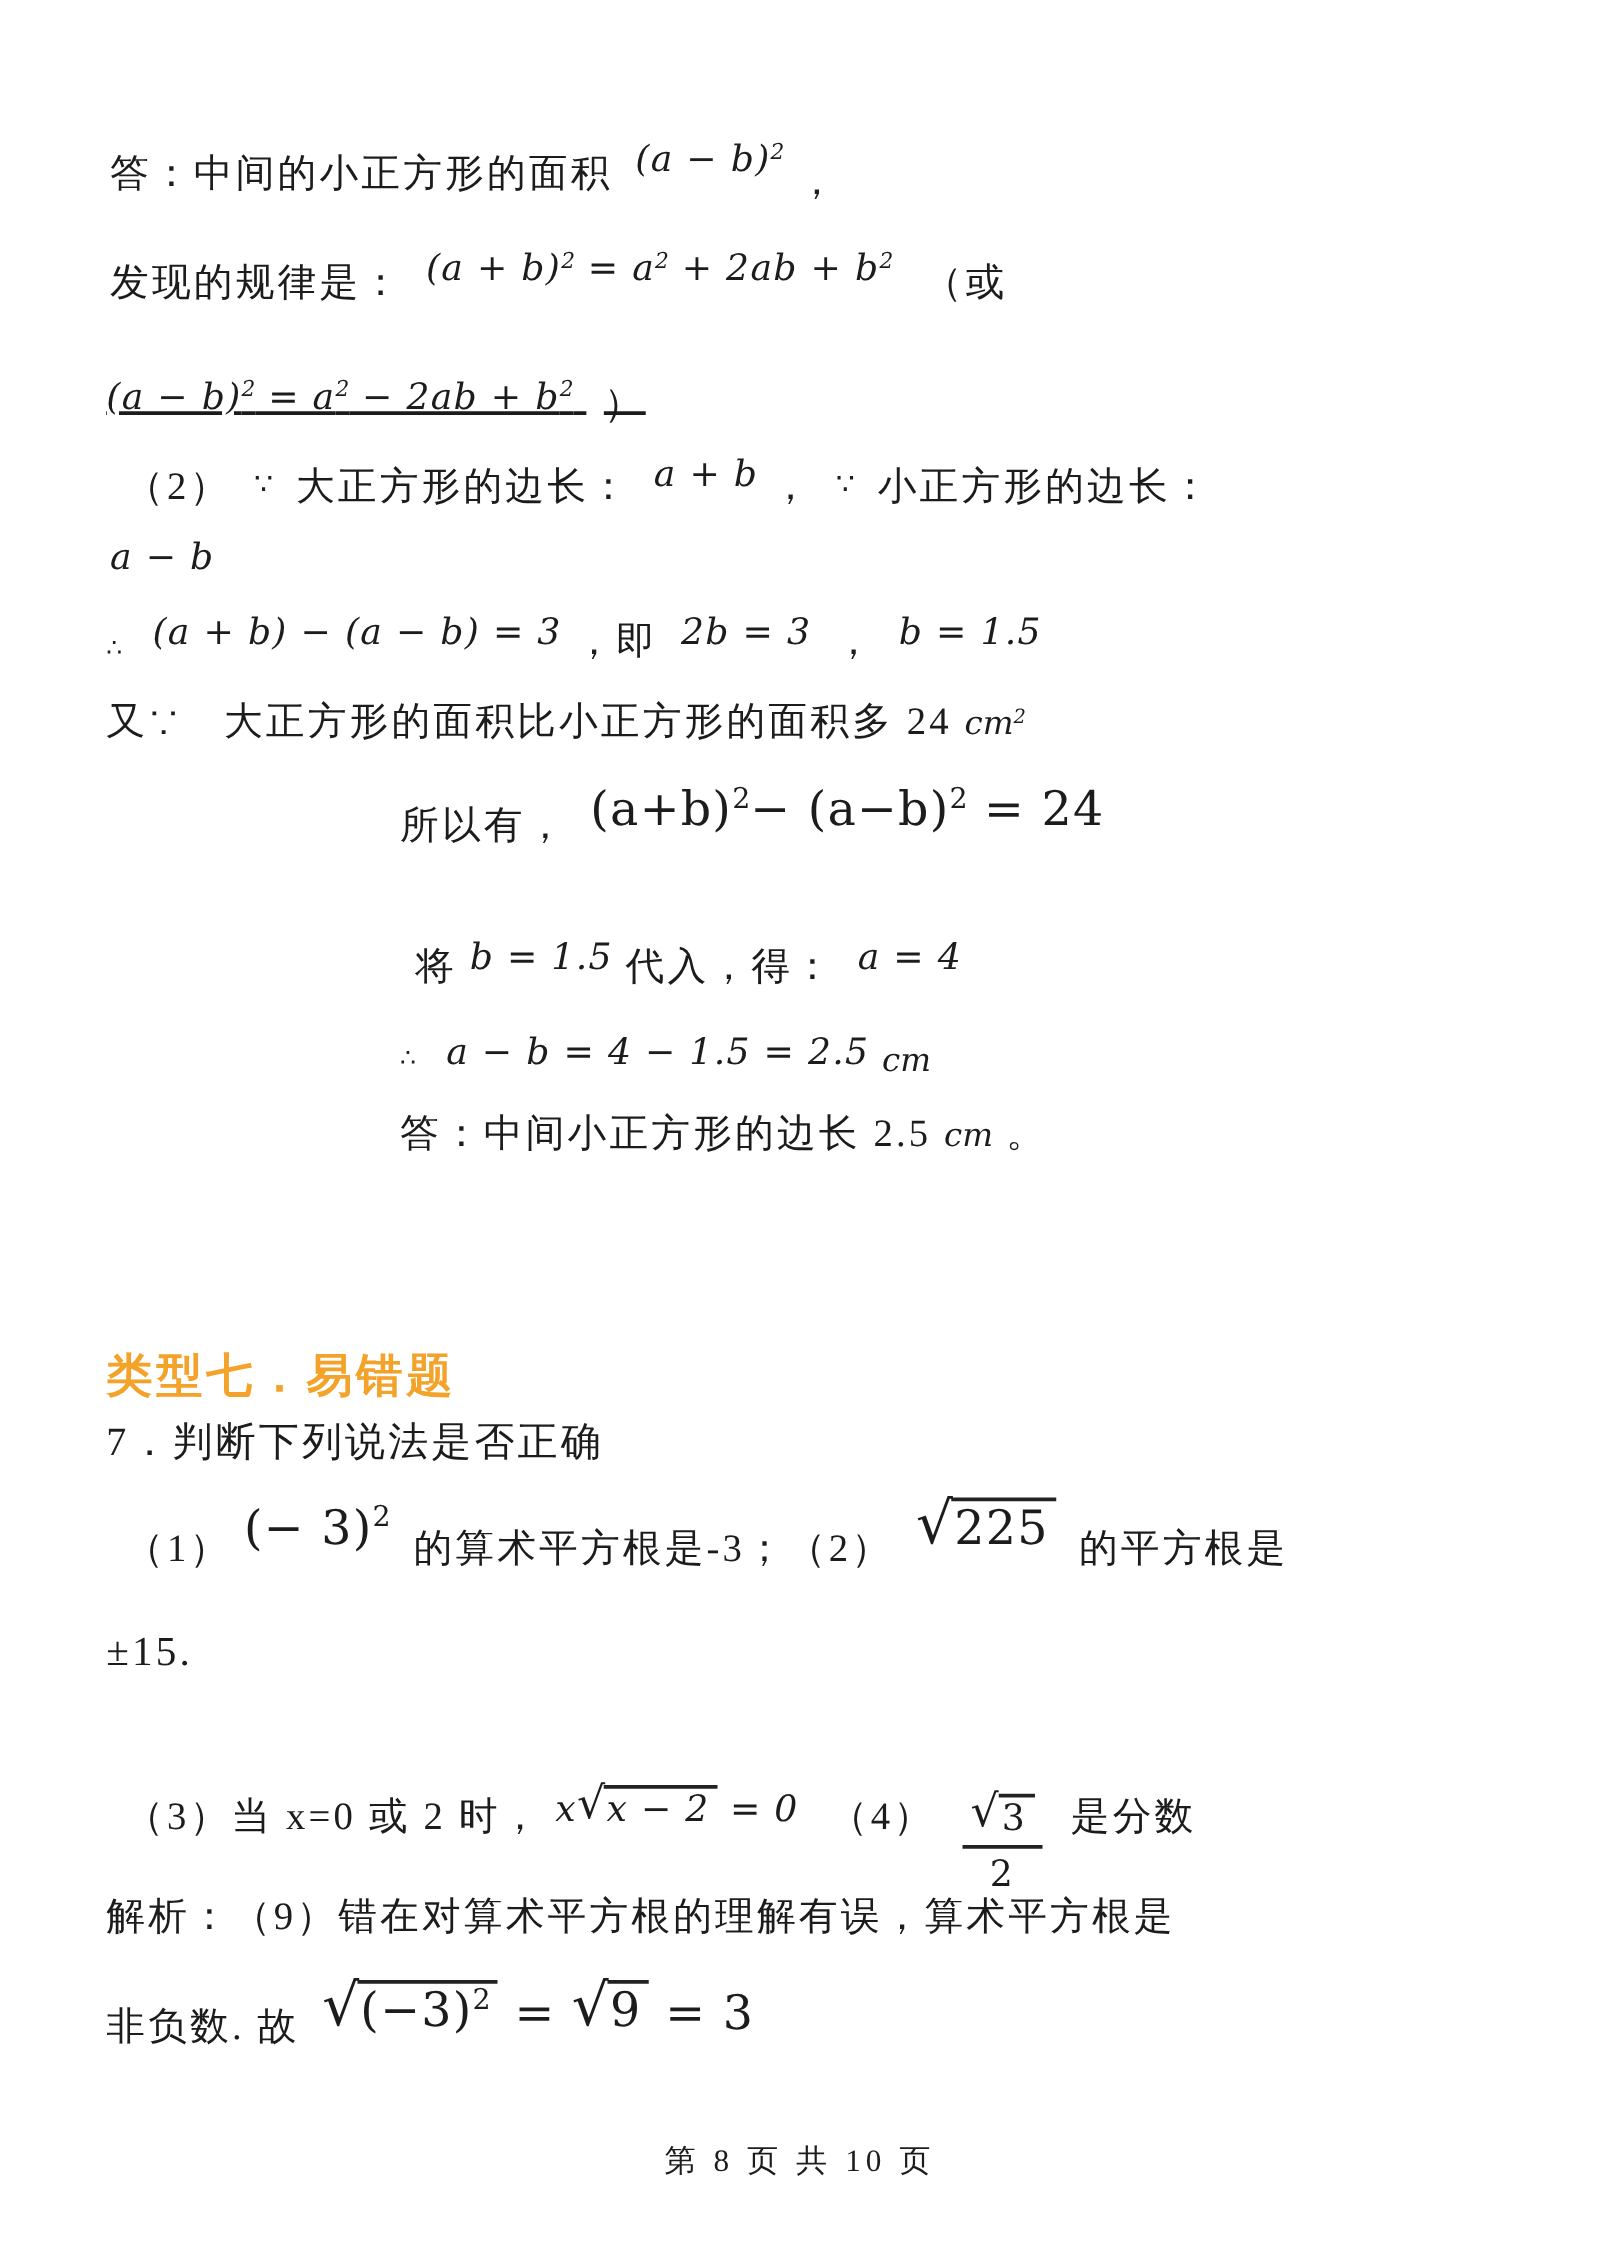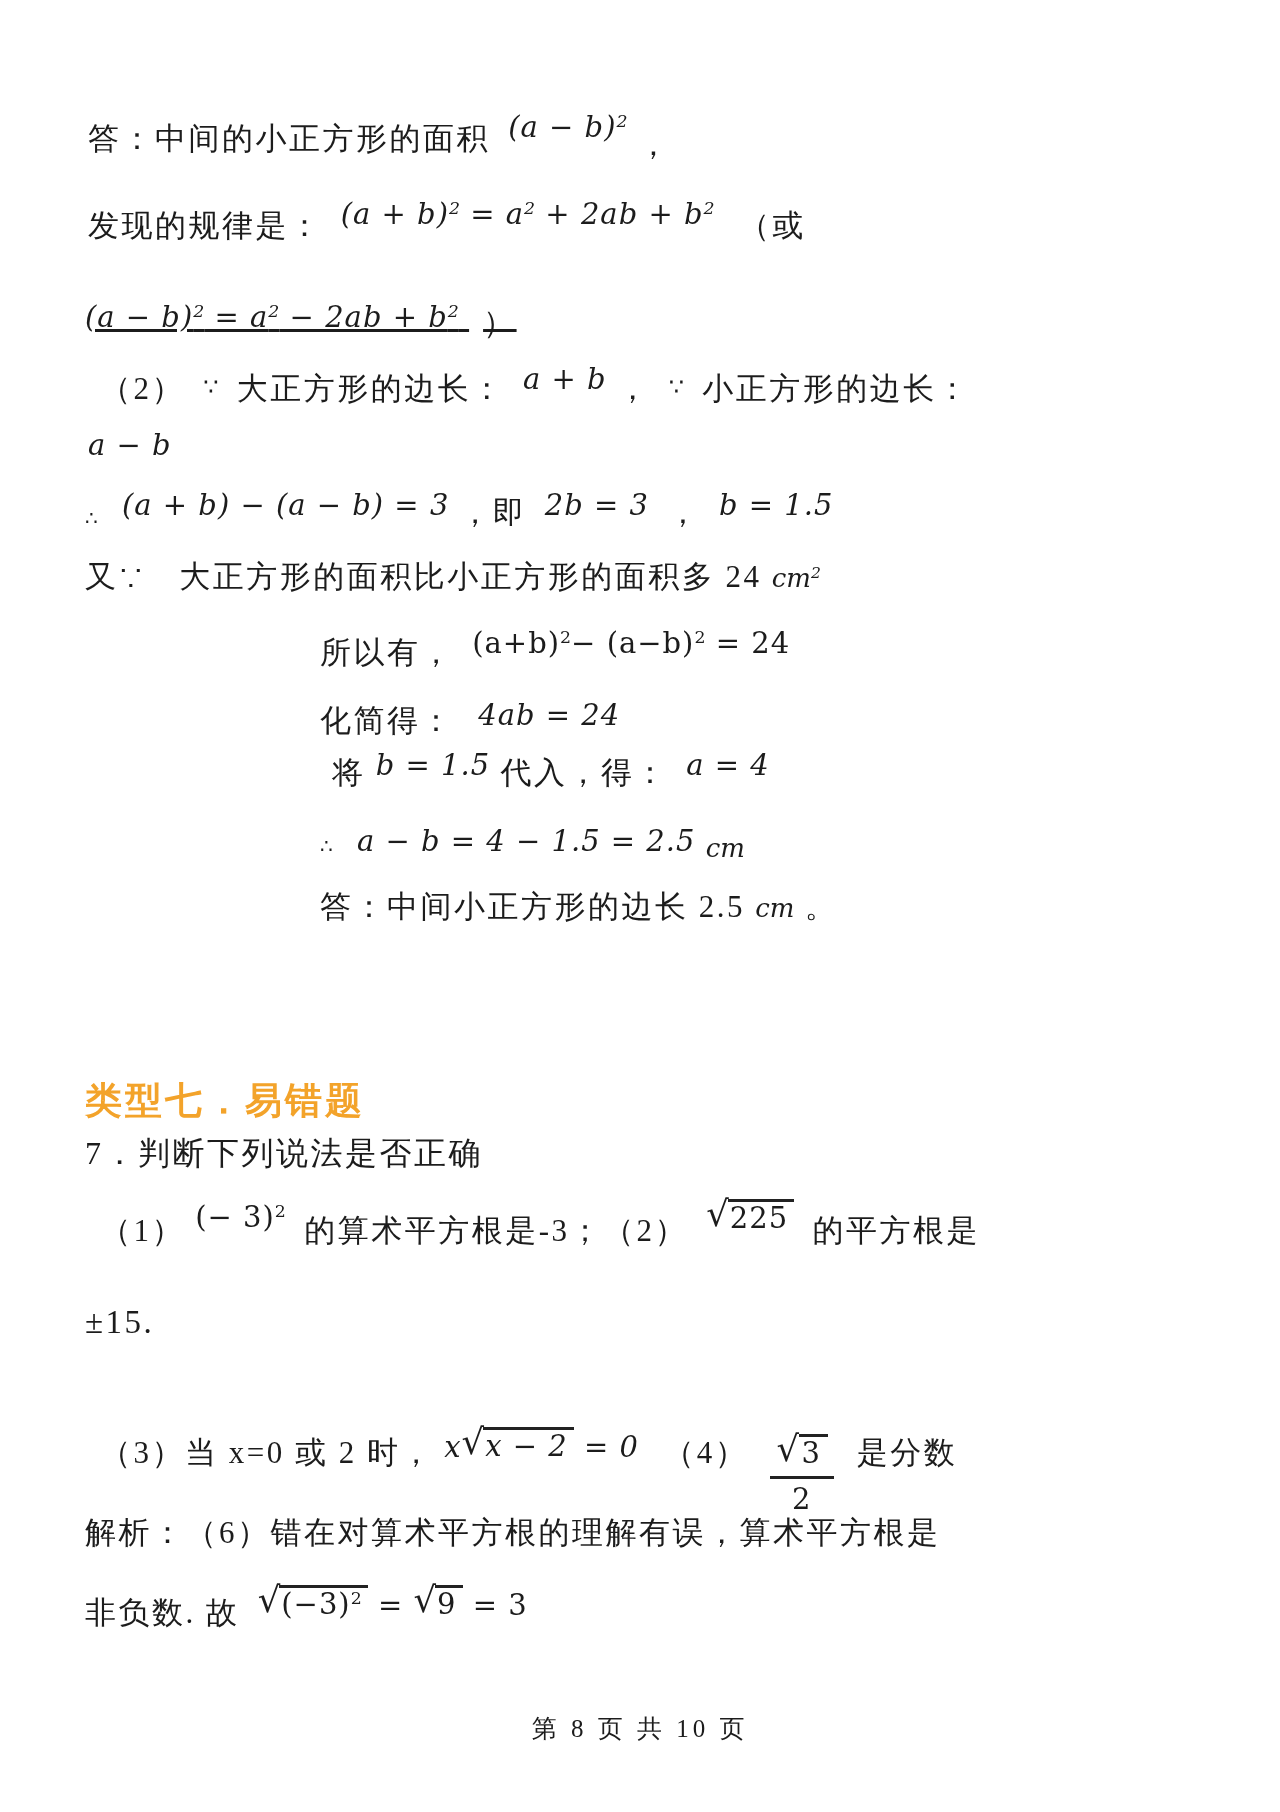--- a/index.html
+++ b/index.html
@@ -4,21 +4,21 @@
 <style>
   html,body{margin:0;padding:0;background:#ffffff;}
   .page{
     position:relative;width:1280px;height:1812px;background:#ffffff;
     color:#1c1c1c;font-family:"Liberation Serif","DejaVu Serif",serif;
     overflow:hidden;
   }
   .ln{position:absolute;white-space:nowrap;}
   .cn{font-size:31px;letter-spacing:2.5px;line-height:1.35;}
   .math{font-family:"DejaVu Serif",serif;font-style:italic;font-size:29px;letter-spacing:1px;}
-  .mathu{font-family:"DejaVu Serif",serif;font-style:normal;font-size:29px;letter-spacing:1px;}
+  .mathu{font-family:"DejaVu Serif",serif;font-style:normal;font-size:38px;letter-spacing:1px;}
   .s{font-size:0.6em;position:relative;top:-0.6em;letter-spacing:0;}
   .u6{position:relative;top:-6px;}
   .u8{position:relative;top:-8px;}
   .u10{position:relative;top:-10px;}
   .u12{position:relative;top:-12px;}
   .u14{position:relative;top:-14px;}
   .d6{position:relative;top:6px;}
   .tf{font-size:20px;position:relative;top:2px;margin-right:14px;font-style:normal;letter-spacing:0;}
   .becsym{font-size:24px;position:relative;top:-4px;margin:0 8px;letter-spacing:0;}
   .unit{font-family:"DejaVu Serif",serif;font-style:italic;font-size:26px;letter-spacing:0;}
@@ -86,24 +86,20 @@
   <div class="ln cn" style="left:85px;top:556px;">
     <span>又∵　大正方形的面积比小正方形的面积多 24 </span>
     <span class="unit"><span>cm</span><span class="s">2</span></span>
   </div>
 
   <div class="ln cn" style="left:320px;top:632px;">
     <span>所以有，</span>
     <span class="mathu u10 gapS"><span>(a+b)</span><span class="s">2</span><span>− (a−b)</span><span class="s">2</span><span> = 24</span></span>
   </div>
 
-  <div class="ln cn" style="left:320px;top:700px;">
-    <span>化简得：</span>
-    <span class="math u6 gapL">4ab = 24</span>
-  </div>
 
   <div class="ln cn" style="left:332px;top:752px;">
     <span>将</span>
     <span class="math u8">b = 1.5</span>
     <span>代入，得：</span>
     <span class="math u8 gapS">a = 4</span>
   </div>
 
   <div class="ln cn" style="left:320px;top:820px;">
     <span class="tf">∴</span>
@@ -148,21 +144,21 @@
         </span><span> = 0</span></span>
     <span class="gapL">（4）</span>
     <span class="frac"><span class="num"><span class="rad">
             <span class="rsign">√</span>
             <span class="rbody up">3</span>
           </span></span><span class="den">2</span></span>
     <span>是分数</span>
   </div>
 
   <div class="ln cn" style="left:85px;top:1512px;">
-    <span>解析：（6）错在对算术平方根的理解有误，算术平方根是</span>
+    <span>解析：（9）错在对算术平方根的理解有误，算术平方根是</span>
   </div>
 
   <div class="ln cn" style="left:85px;top:1592px;">
     <span>非负数. 故</span>
     <span class="mathu u8 gapS"><span class="rad">
           <span class="rsign">√</span>
           <span class="rbody up"><span>(−3)</span><span class="s">2</span></span>
         </span><span> = </span><span class="rad">
           <span class="rsign">√</span>
           <span class="rbody up">9</span>

